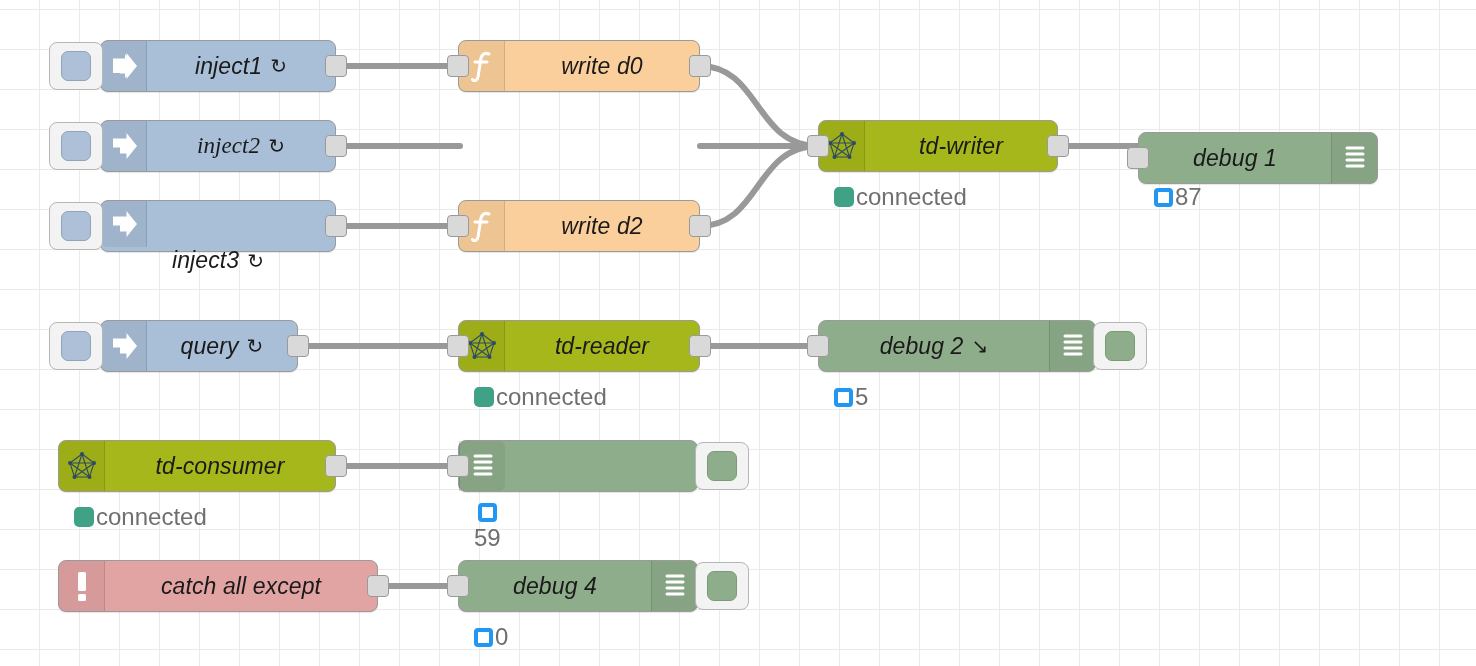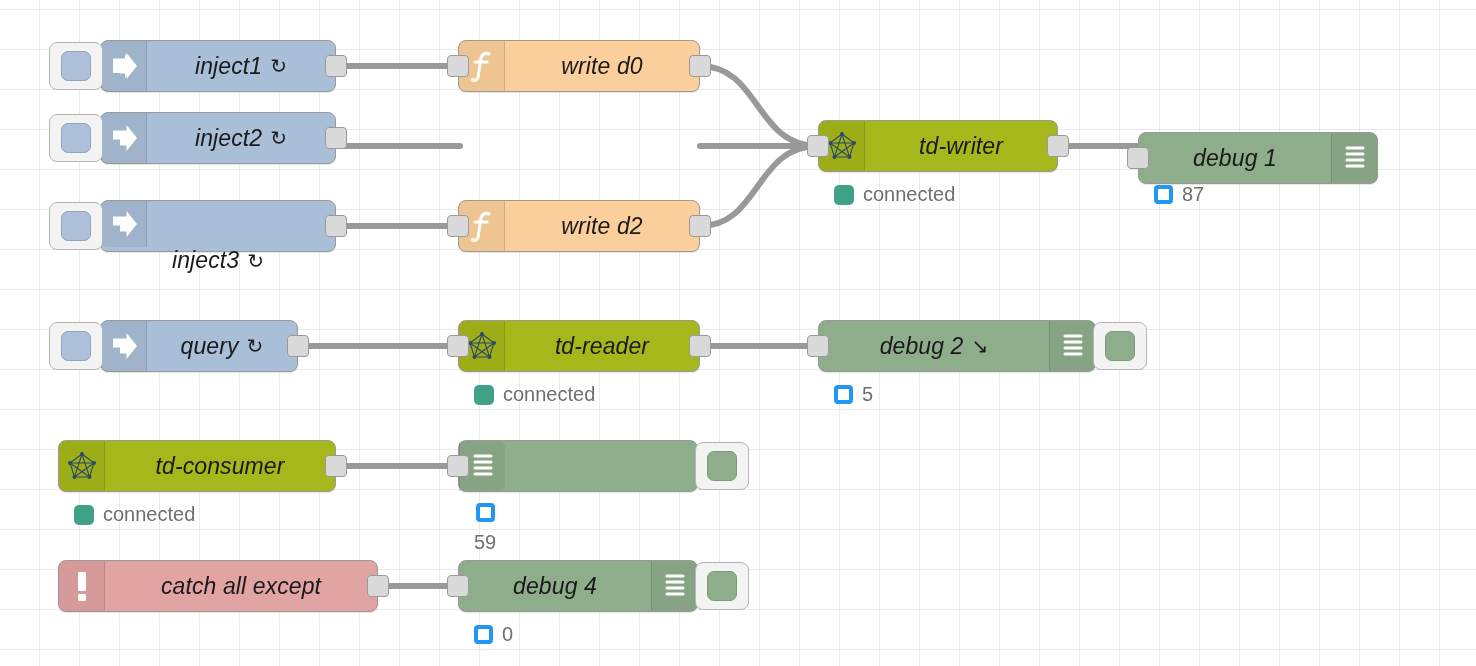--- a/index.html
+++ b/index.html
@@ -141,22 +141,22 @@
     background: #8ead8b;
     border: 1.5px solid #7b9a78;
     border-radius: 7px;
   }
 
   
   .status {
     position: absolute;
     display: flex;
     align-items: center;
-    gap: 9px;
-    font-size: 20px;
+    gap: 2px;
+    font-size: 24px;
     color: #6f6f6f;
     white-space: nowrap;
   }
   .status-dot {
     width: 20px; height: 20px;
     border-radius: 5px;
     background: #3fa287;
     display: inline-block;
     flex: 0 0 20px;
   }
@@ -224,21 +224,21 @@
       <svg class="ico-svg" width="30" height="32" viewBox="0 0 30 32">
         <path fill="none" stroke="#ffffff" stroke-width="3" stroke-linecap="round" d="M22 4 C 17 2, 14 5, 13.5 11 L 11 27 C 10.2 31, 7 31.5, 5.5 29.5"></path>
         <path stroke="#ffffff" stroke-width="3" stroke-linecap="round" d="M8 12 H20"></path>
       </svg>
     </div>
     <div class="node-label">write d0</div>
     <div class="port in"></div>
     <div class="port out"></div>
   </div>
 
-  <div class="node inject" style="left:100px; top:112px; width:236px; background:#a9bfd8;">
+  <div class="node inject" style="left:100px; top:120px; width:236px; background:#a9bfd8;font-family:Liberation Serif, serif;">
     <div class="inject-btn">
       <div class="knob"></div>
     </div>
     <div class="node-icon">
       <svg class="ico-svg" width="30" height="30" viewBox="0 0 30 30">
         <path fill="#ffffff" d="M4 7.5 h13.5 V2 L28 15 L17.5 28 V22.5 H11 V16.5 H4 V7.5 Z"></path>
       </svg>
     </div>
     <div class="node-label">
       <span>inject2</span>

